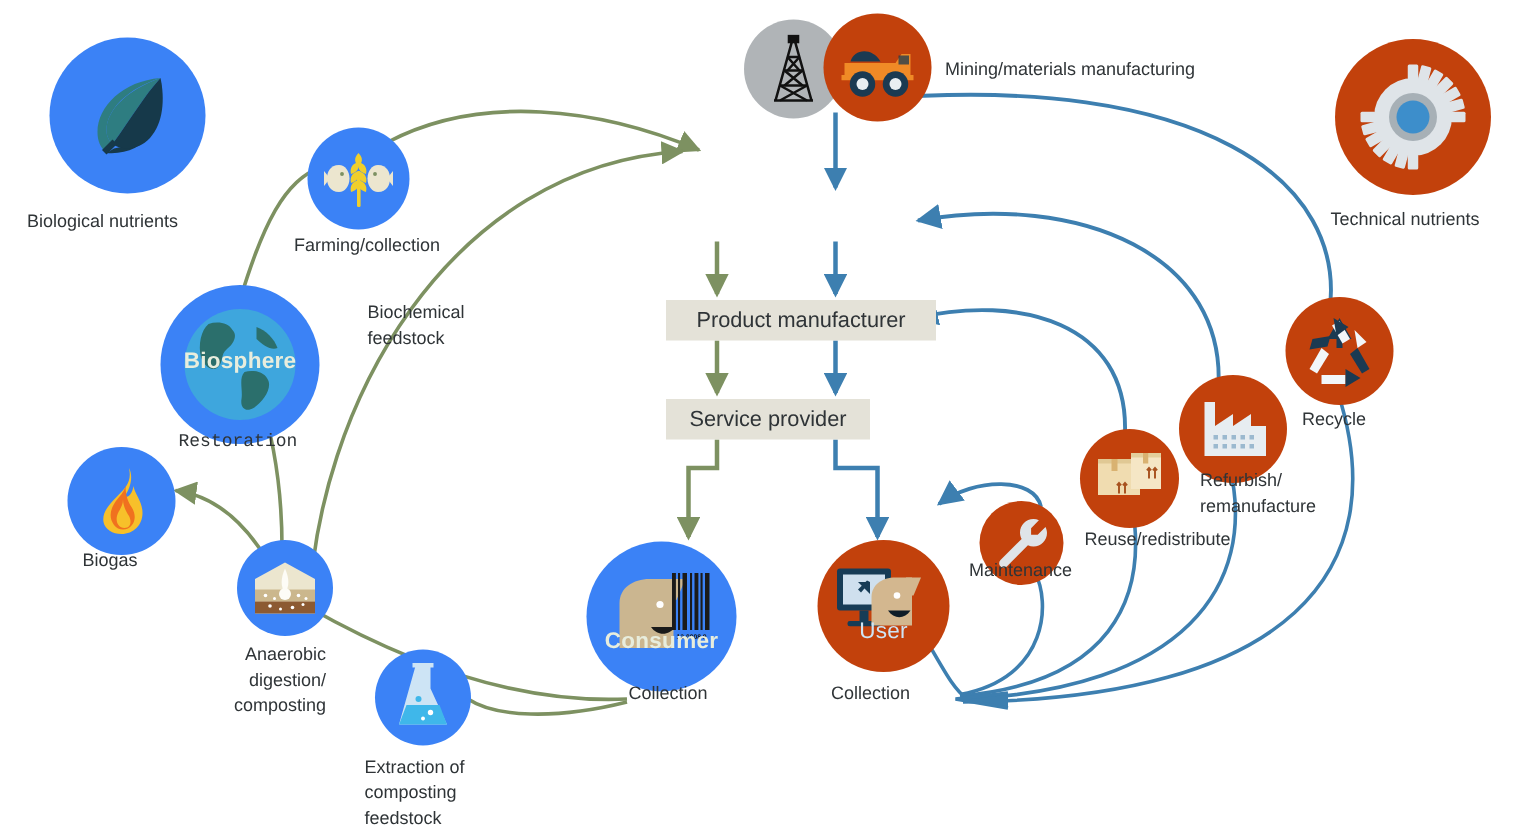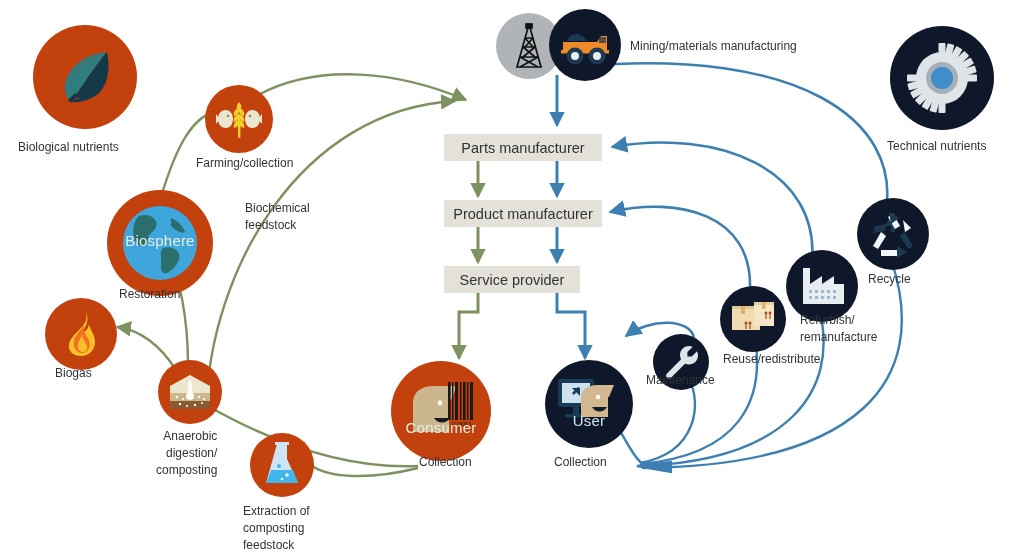--- a/index.html
+++ b/index.html
@@ -23,22 +23,22 @@
   }
   
   .node{
     position:absolute;
     border-radius:50%;
     display:flex;
     align-items:center;
     justify-content:center;
   }
   .node svg{display:block;}
-  .bio{background:#c2410c;}
-  .tech{background:#0f172a;}
+  .bio{background:#3b82f6;font-weight:bold;}
+  .tech{background:#c2410c;}
   .grey{background:#b0b4b7;}
 
   
   .incap{
     position:absolute;
     width:100%;
     text-align:center;
     color:#e8eddd;
     font-size:15px;
     letter-spacing:.2px;
@@ -172,21 +172,21 @@
 
   <div class="node bio" style="left:107px;top:190px;width:106px;height:106px;">
     <svg width="82" height="82" viewBox="0 0 82 82">
       <circle cx="41" cy="41" r="37" fill="#3ea6dd"></circle>
       <path d="M20 14 C26 12 33 13 36 18 C40 22 36 28 32 31 C28 34 30 40 26 43 C22 46 17 42 15 36 C13 28 15 18 20 14 Z" fill="#2b6f6c"></path>
       <path d="M44 46 C50 44 58 46 60 52 C62 58 56 66 50 70 C45 73 41 70 42 64 C43 58 40 50 44 46 Z" fill="#2b6f6c"></path>
       <path d="M52 16 C58 18 64 24 66 30 C62 32 56 28 52 24 Z" fill="#2b6f6c"></path>
     </svg>
     <div class="incap" style="top:42px;">Biosphere</div>
   </div>
-  <div class="lbl" style="left:119px;top:286px;">Restoration</div>
+  <div class="lbl" style="left:119px;top:286px;font-family:Liberation Mono, monospace;">Restoration</div>
 
   <div class="lbl" style="left:245px;top:200px;">Biochemical
 feedstock</div>
 
   <div class="node bio" style="left:45px;top:298px;width:72px;height:72px;">
     <svg width="42" height="46" viewBox="0 0 42 46">
       <path d="M26 1 C28 10 24 14 18 20 C12 26 8 31 9 37 C10 42 15 45 21 45 C29 45 35 39 35 31 C35 23 30 19 29 13 C28 19 25 21 23 20 C27 14 29 7 26 1 Z" fill="#f7c02a"></path>
       <path d="M24 10 C24 17 19 20 16 25 C13 30 13 35 16 39 C19 43 25 43 28 39 C31 35 30 30 27 26 C25 23 23 17 24 10 Z" fill="#f0711f"></path>
       <path d="M22 22 C22 27 19 29 18 33 C17 37 19 41 23 41 C27 41 28 37 26 33 C24 30 22 26 22 22 Z" fill="#f7c02a"></path>
     </svg>
@@ -295,24 +295,21 @@
           <rect x="33.5" y="2" width="7" height="10" rx="1" transform="rotate(75 37 37)"></rect>
           <rect x="33.5" y="62" width="7" height="10" rx="1" transform="rotate(75 37 37)"></rect>
         </g>
       </g>
       <circle cx="37" cy="37" r="16" fill="#a7b0b6"></circle>
       <circle cx="37" cy="37" r="11" fill="#3d8ecb"></circle>
     </svg>
   </div>
   <div class="lbl" style="left:887px;top:138px;">Technical nutrients</div>
 
-  <div class="box" style="left:444px;top:134px;width:158px;">
-    <span>Parts manufacturer</span>
-  </div>
-  <div class="box" style="left:444px;top:200px;width:158px;">
+  <div class="box" style="left:444px;top:200px;width:180px;">
     <span>Product manufacturer</span>
   </div>
   <div class="box" style="left:444px;top:266px;width:136px;">
     <span>Service provider</span>
   </div>
 
   <div class="node tech" style="left:545px;top:360px;width:88px;height:88px;">
     <svg width="66" height="56" viewBox="0 0 66 56">
       <rect x="2" y="3" width="36" height="28" rx="2" fill="#173c56"></rect>
       <rect x="6" y="7" width="28" height="20" fill="#cfe0ee"></rect>

